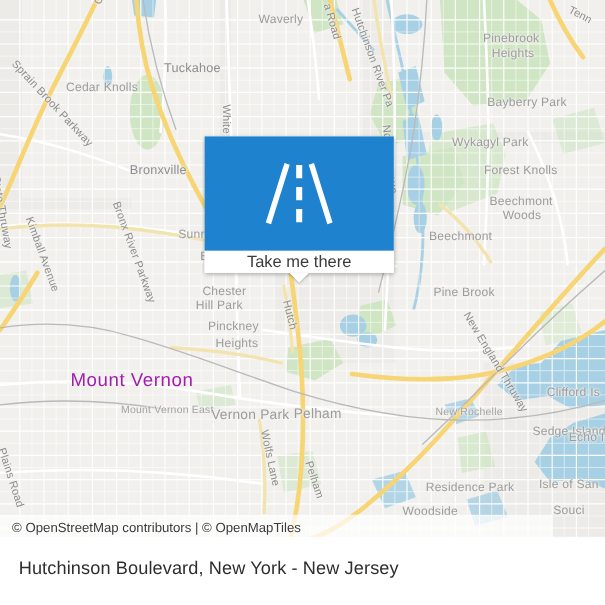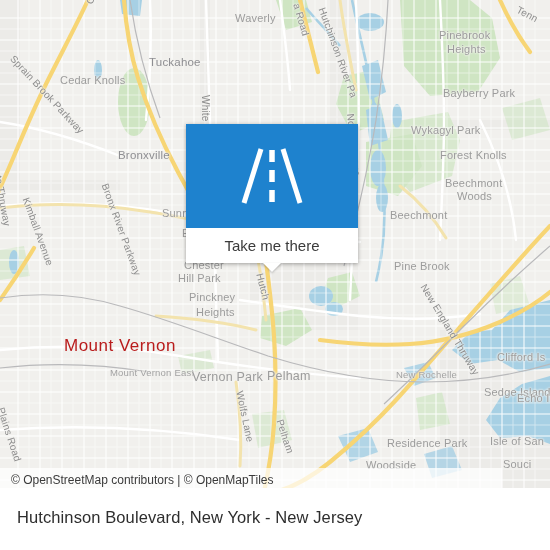--- a/index.html
+++ b/index.html
@@ -24,21 +24,21 @@
     position:absolute;
     color:#9c9c9c;
     white-space:nowrap;
     font-family:"Liberation Sans", sans-serif;
     letter-spacing:.2px;
     text-shadow:0 0 2px #f2f1ee, 0 0 2px #f2f1ee, 0 0 3px #f2f1ee;
     transform-origin:left top;
     pointer-events:none;
   }
   .lbl.place { font-size:11px; }
-  .lbl.big   { font-size:17px; color:#b91c1c; letter-spacing:.5px; }
+  .lbl.big   { font-size:17px; color:#a21caf; letter-spacing:.5px; }
   .lbl.mid   { font-size:12.5px; }
   .lbl.small { font-size:9.5px; color:#a3a3a3;text-align:right; }
   .lbl.road  { font-size:10px; color:#8d8d8d; font-weight:400; }
   .lbl.town  { font-size:11.5px; color:#8e8e92; }
 
   
   .attrib {
     position:absolute; left:0; bottom:0; width:502px; height:24px;
     background:rgba(255,255,255,0.72);
     display:flex; align-items:center;
@@ -52,21 +52,21 @@
     position:absolute; left:186px; top:124px; width:172px;
     background:#ffffff;
     box-shadow:0 1px 4px rgba(0,0,0,0.35);
     z-index:40;
   }
   .card-head {
     height:104px; background:#1e82ce;
     display:flex; align-items:center; justify-content:center;
   }
   .card-foot {
-    height:35px; background:#fff;
+    height:20px; background:#fff;
     display:flex; align-items:center; justify-content:center;
     font-size:15px; color:#3b3b3b;
   }
   .card-tail {
     position:absolute; left:50%; top:100%;
     margin-left:-9px; width:0; height:0;
     border-left:9px solid transparent;
     border-right:9px solid transparent;
     border-top:9px solid #ffffff;
     filter:drop-shadow(0 1px 1px rgba(0,0,0,0.25));

